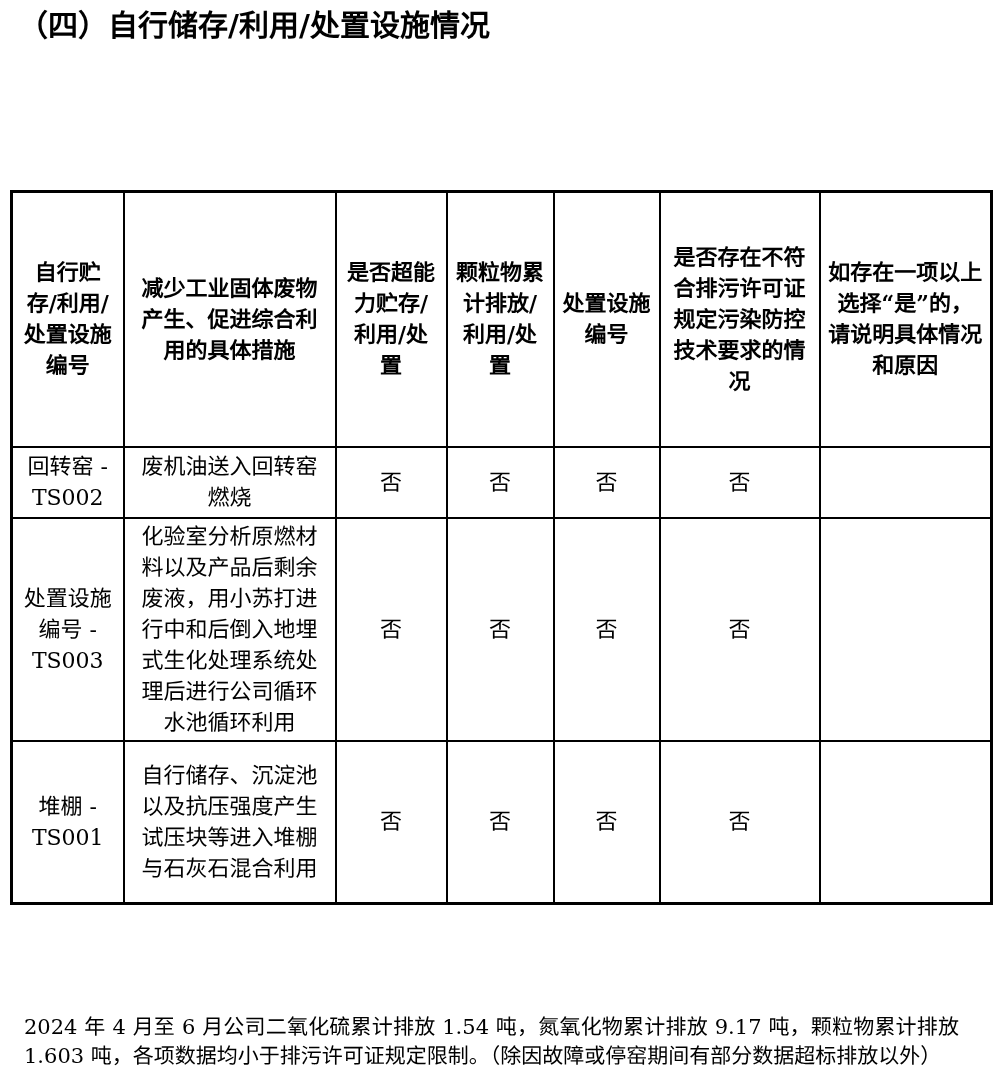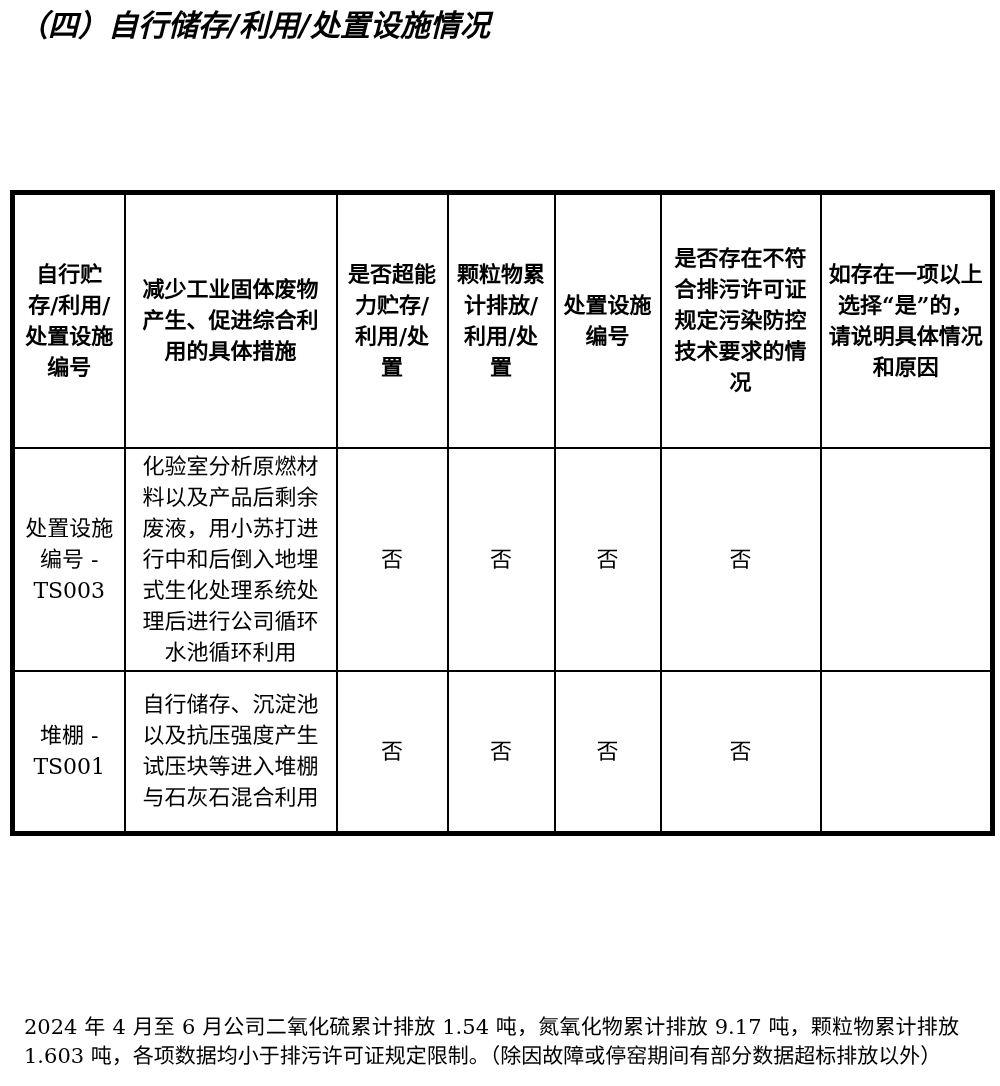--- a/index.html
+++ b/index.html
@@ -19,42 +19,41 @@
     position: absolute;
     inset: 0;
   }
   .sec-heading {
     position: absolute;
     margin: 0;
     font-size: 30px;
     font-weight: bold;
     line-height: 1.2;
     white-space: nowrap;
-    font-style: italic;
   }
   .sec4 { left: 18px; top: 8px; }
   .sec5 { left: 31px; top: 912px; }
   .table-title {
     position: absolute;
     top: 121px;
     left: 0;
     width: 100%;
     text-align: center;
     font-size: 28px;
     font-weight: bold;
     line-height: 1.3;
   }
   table.compliance {
     position: absolute;
     left: 10px;
     top: 190px;
     width: 980px;
     border-collapse: collapse;
     table-layout: fixed;
-    border: 5px solid #000000;
+    border: 3px solid #000000;
   }
   table.compliance th,
   table.compliance td {
     border: 2px solid #000000;
     text-align: center;
     vertical-align: middle;
     font-size: 22px;
     line-height: 31px;
     padding: 2px 7px;
     overflow: hidden;
@@ -105,20 +104,29 @@
         <th>自行贮存/利用/处置设施编号</th>
         <th>减少工业固体废物产生、促进综合利用的具体措施</th>
         <th>是否超能力贮存/利用/处置</th>
         <th>颗粒物累计排放/利用/处置</th>
         <th>处置设施编号</th>
         <th>是否存在不符合排污许可证规定污染防控技术要求的情况</th>
         <th>如存在一项以上选择“是”的，请说明具体情况和原因</th>
       </tr>
     </thead>
     <tbody>
+      <tr class="row-0">
+        <td>回转窑 - TS002</td>
+        <td>废机油送入回转窑燃烧</td>
+        <td>否</td>
+        <td>否</td>
+        <td>否</td>
+        <td>否</td>
+        <td></td>
+      </tr>
       <tr class="row-1">
         <td>处置设施编号 - TS003</td>
         <td>化验室分析原燃材料以及产品后剩余废液，用小苏打进行中和后倒入地埋式生化处理系统处理后进行公司循环水池循环利用</td>
         <td>否</td>
         <td>否</td>
         <td>否</td>
         <td>否</td>
         <td></td>
       </tr>
       <tr class="row-2">

